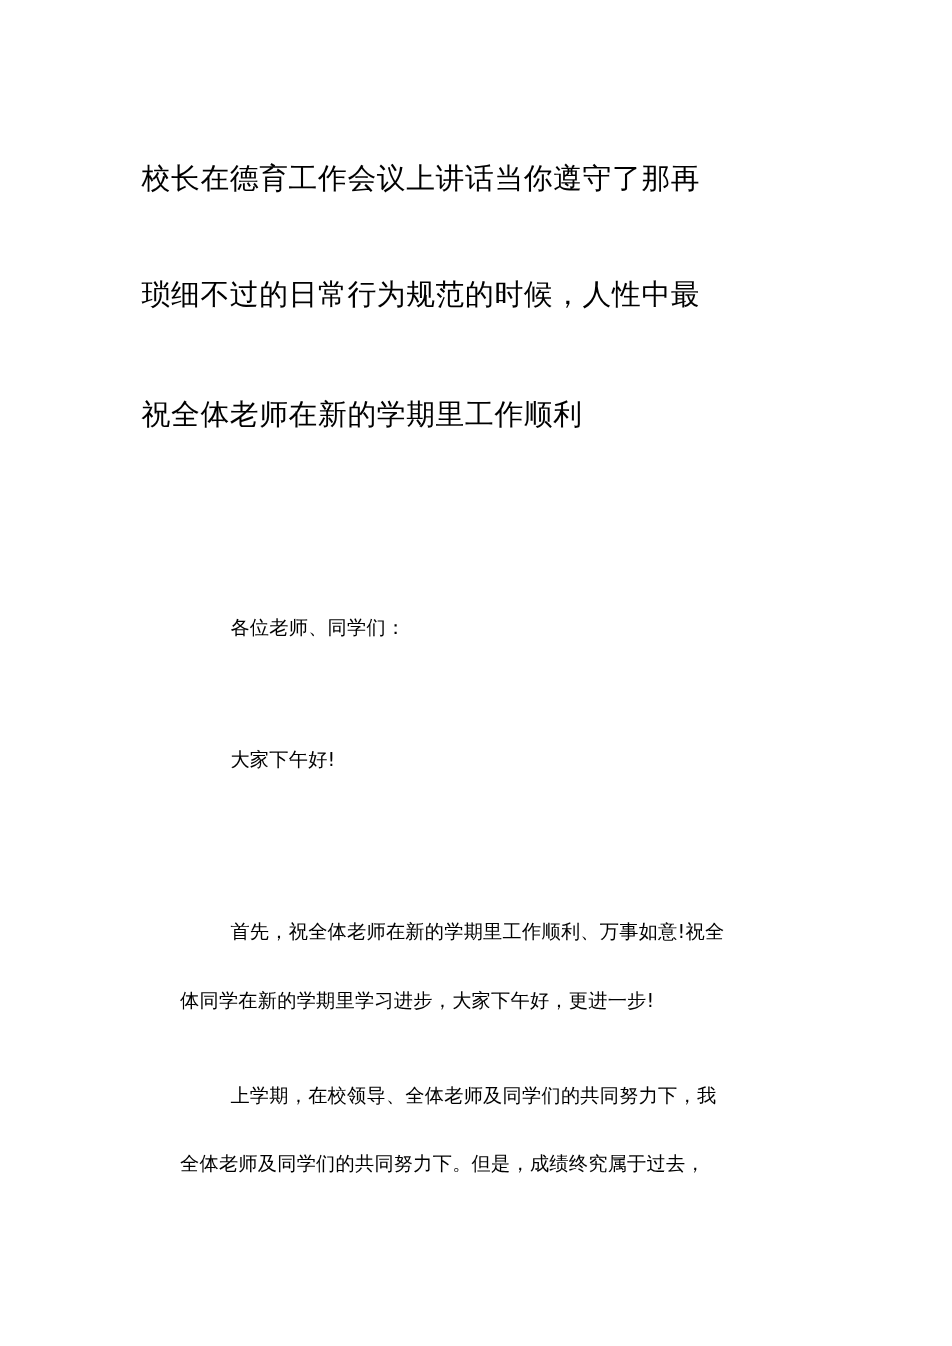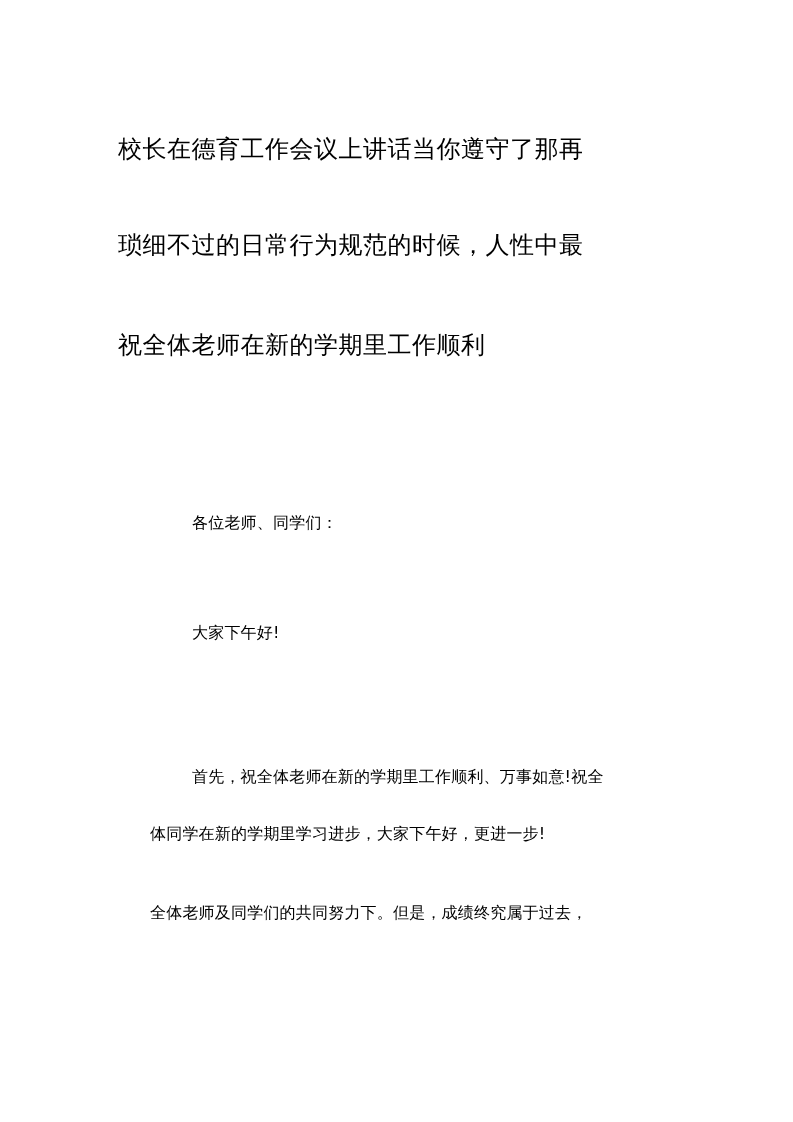--- a/index.html
+++ b/index.html
@@ -71,16 +71,17 @@
   <div class="para p2 indent">
     <span class="line">大家下午好!</span>
   </div>
 
   <div class="para p3">
     <span class="line indent">首先，祝全体老师在新的学期里工作顺利、万事如意!祝全</span>
     <span class="line">体同学在新的学期里学习进步，大家下午好，更进一步!</span>
   </div>
 
   <div class="para p4">
+    <span class="line indent">上学期，在校领导、全体老师及同学们的共同努力下，我</span>
     <span class="line">全体老师及同学们的共同努力下。但是，成绩终究属于过去，</span>
   </div>
 
 </div>
 
 </body></html>

